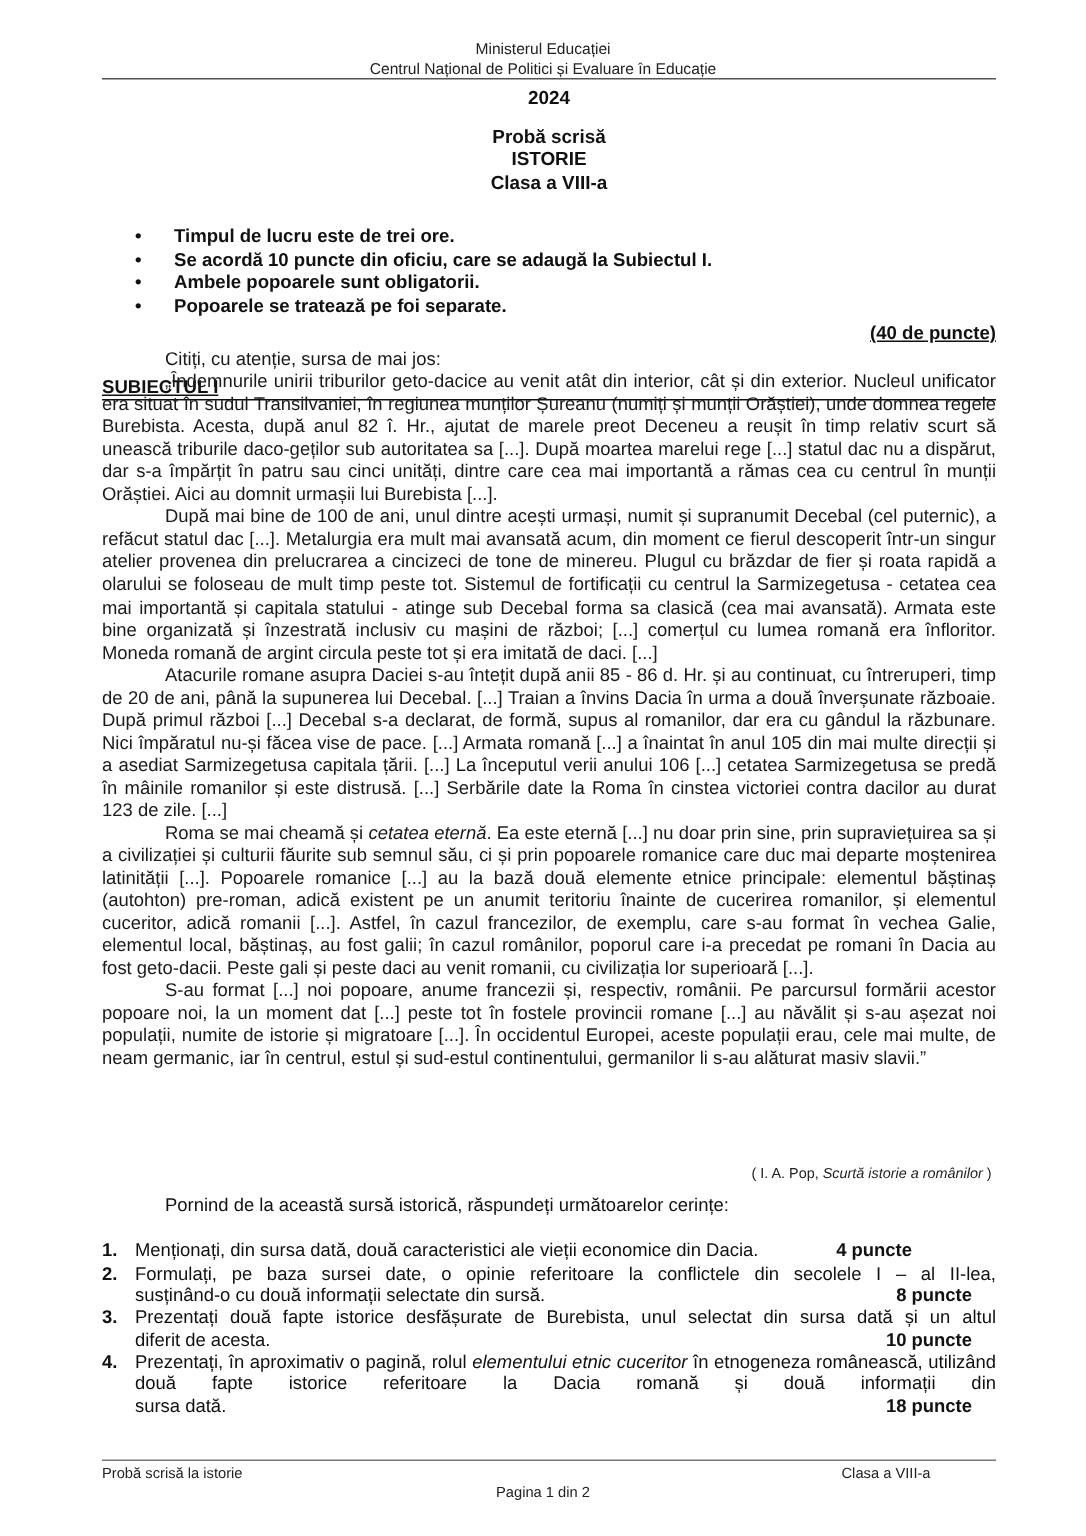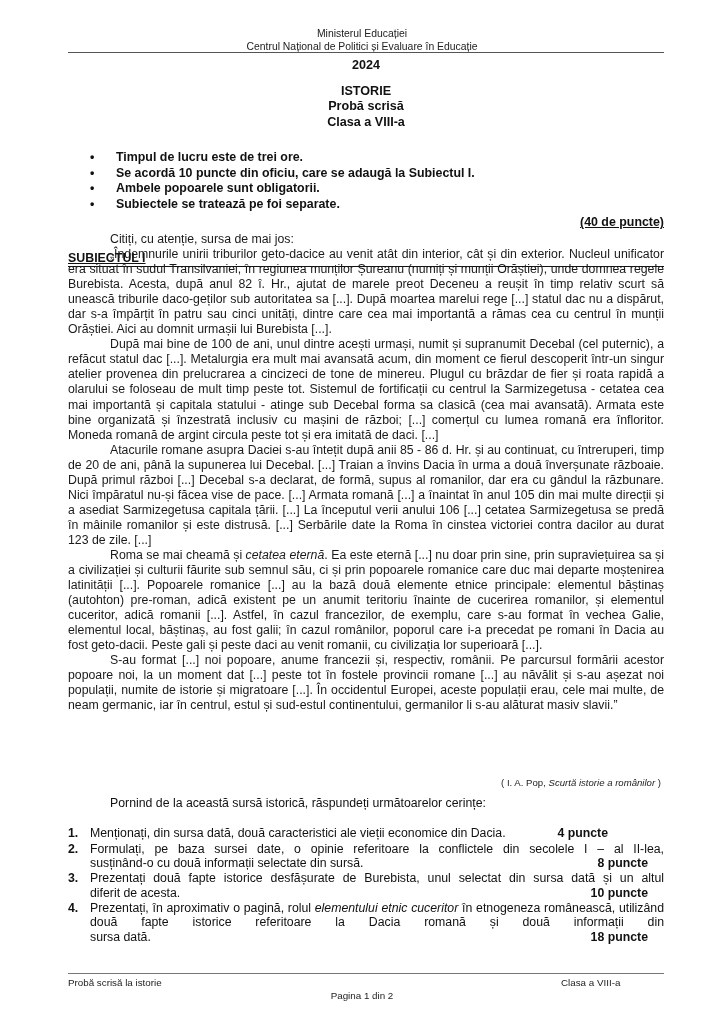--- a/index.html
+++ b/index.html
@@ -103,30 +103,30 @@
 
   <div class="hdr-ministry">
     <div>Ministerul Educației</div>
     <div>Centrul Național de Politici și Evaluare în Educație</div>
   </div>
   <div class="hdr-rule"></div>
 
   <div class="title-block">
     <div>2024</div>
     <div class="gap"></div>
+    <div>Probă scrisă</div>
     <div>ISTORIE</div>
-    <div>Probă scrisă</div>
     <div>Clasa a VIII-a</div>
   </div>
 
   <ul class="bullets">
     <li><span class="dot">•</span><span>Timpul de lucru este de trei ore.</span></li>
     <li><span class="dot">•</span><span>Se acordă 10 puncte din oficiu, care se adaugă la Subiectul I.</span></li>
     <li><span class="dot">•</span><span>Ambele popoarele sunt obligatorii.</span></li>
-    <li><span class="dot">•</span><span>Subiectele se tratează pe foi separate.</span></li>
+    <li><span class="dot">•</span><span>Popoarele se tratează pe foi separate.</span></li>
   </ul>
 
   <div class="subject-row">
     <span class="title">SUBIECTUL I</span>
     <span class="points">(40 de puncte)</span>
   </div>
 
   <div class="body-text">
     <p>Citiți, cu atenție, sursa de mai jos:</p>
     <p>„Îndemnurile unirii triburilor geto-dacice au venit atât din interior, cât și din exterior. Nucleul unificator era situat în sudul Transilvaniei, în regiunea munților Șureanu (numiți și munții Orăștiei), unde domnea regele Burebista. Acesta, după anul 82 î. Hr., ajutat de marele preot Deceneu a reușit în timp relativ scurt să unească triburile daco-geților sub autoritatea sa [...]. După moartea marelui rege [...] statul dac nu a dispărut, dar s-a împărțit în patru sau cinci unități, dintre care cea mai importantă a rămas cea cu centrul în munții Orăștiei. Aici au domnit urmașii lui Burebista [...].</p>

